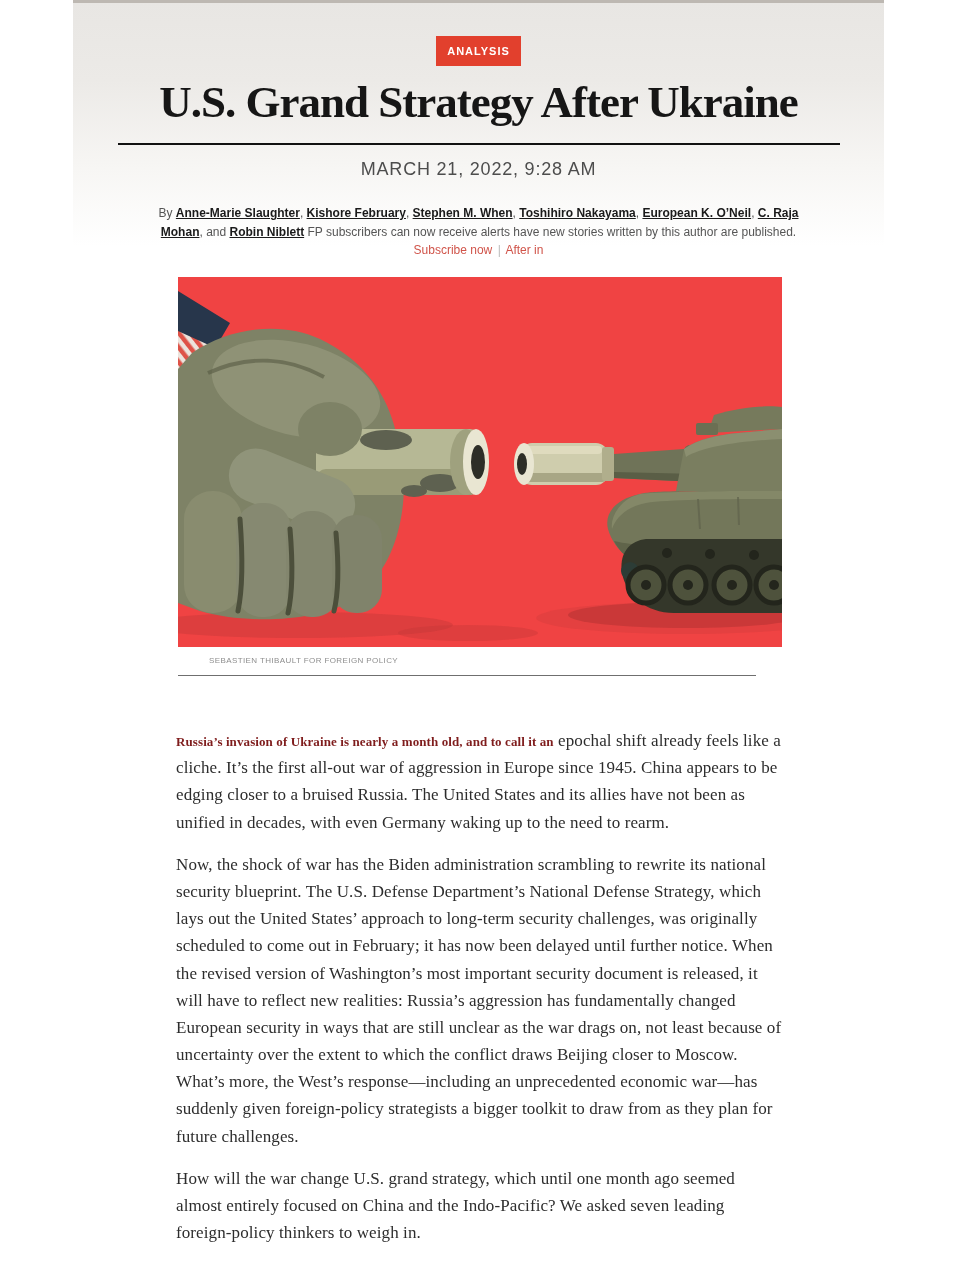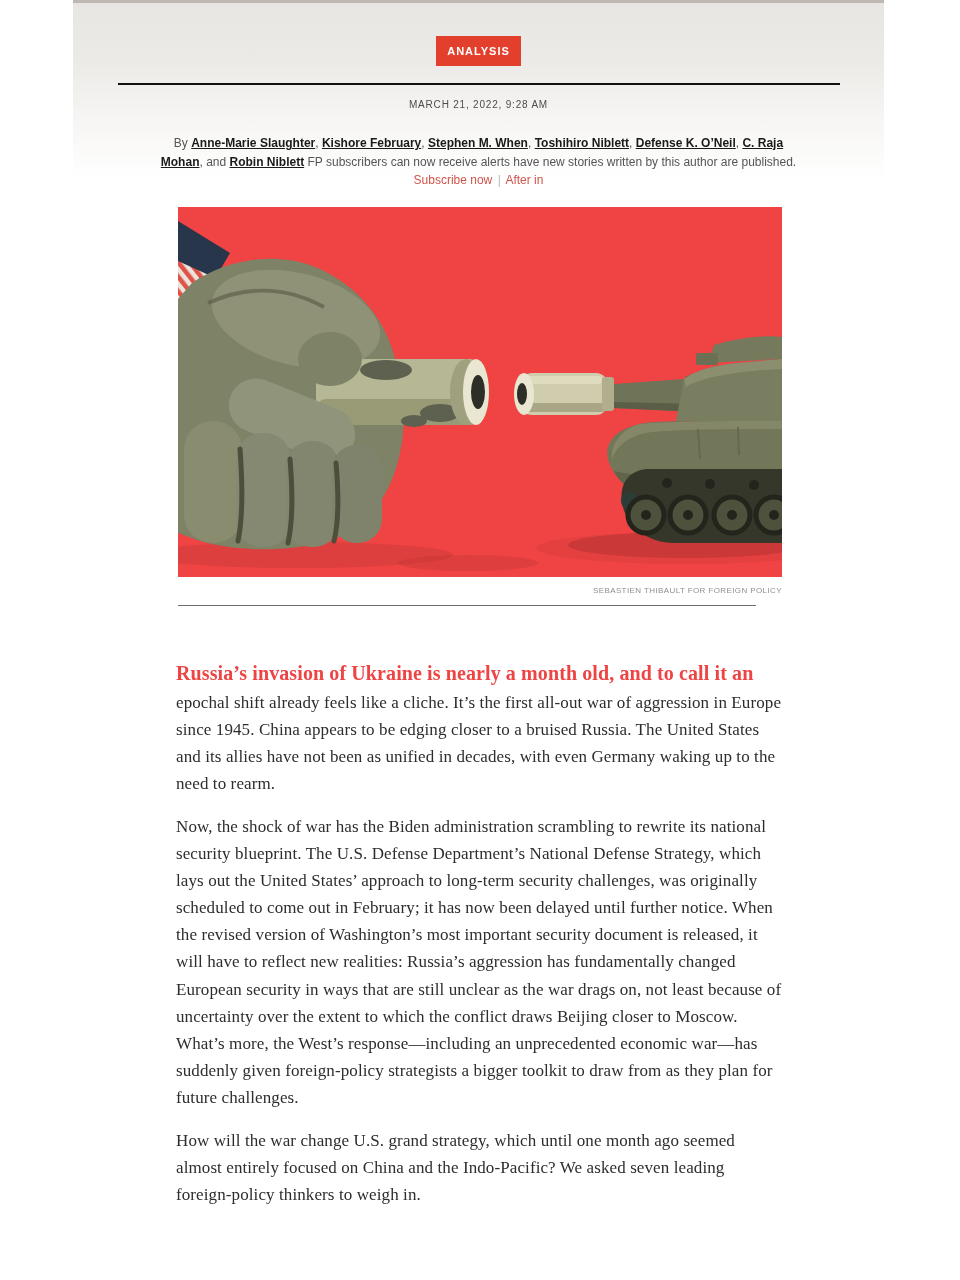--- a/index.html
+++ b/index.html
@@ -21,57 +21,58 @@
     font-size:11px; letter-spacing:1px; padding:9px 11px; cursor:pointer;
   }
   .title {
     margin-top:13px; font-size:45px; font-weight:bold; color:#161616;
     letter-spacing:-1px; line-height:1.05; font-family:"Liberation Serif", serif;
   }
   .subtitle { margin-top:12px; font-size:20px; color:#1f1f1f; }
   .title-divider { width:722px; margin:17px auto 0; border-bottom:2px solid #111111; }
   .pub-date {
     margin-top:14px; font-family:"Liberation Sans", sans-serif;
-    font-size:10px; letter-spacing:0.8px; color:#4d4d4d;
+    font-size:18px; letter-spacing:0.8px; color:#4d4d4d;
   }
   .byline {
     margin:24px auto 0; max-width:640px;
     font-family:"Liberation Sans", sans-serif; font-size:12px; line-height:1.55; color:#555555;
   }
   .byline a { cursor:pointer; }
   .author-link { color:#1a1a1a; font-weight:bold; text-decoration:underline;margin-top:41px; }
   .alert-text { color:#555555; }
   .promo-link { color:#d0544a; }
   .pipe-sep { color:#bbbbbb; margin:0 2px; }
 
   
   .hero-wrap { width:604px; margin:15px auto 0; }
   .hero-wrap svg { display:block; }
   .caption {
     margin-top:9px; padding-left:31px;
     font-family:"Liberation Sans", sans-serif; font-size:8px;
-    letter-spacing:0.4px; color:#8e8e8e;text-align:right;
+    letter-spacing:0.4px; color:#8e8e8e;
   }
   .caption-divider { width:578px; margin-top:10px; border-bottom:1px solid #6f6f6f; }
 
   
   .article { width:608px; margin:51px auto 0; color:#2d2d2d; }
   .article p { font-size:17px; line-height:1.6; margin-bottom:15px; letter-spacing:0.1px; }
-  .lead-sentence { font-size:20px; font-weight:bold; color:#ef4444; }
+  .lead-sentence { font-size:13px; font-weight:bold; color:#7f1d1d; }
 </style>
 </head>
 <body>
 
 <div class="page">
 
   <div class="header-band">
     <span class="badge">ANALYSIS</span>
+    <h1 class="title">U.S. Grand Strategy After Ukraine</h1>
     <div class="title-divider"></div>
     <div class="pub-date">MARCH 21, 2022, 9:28 AM</div>
-    <p class="byline"><span>By </span><span><a class="author-link">Anne-Marie Slaughter</a>, <a class="author-link">Kishore February</a>, <a class="author-link">Stephen M. When</a>, <a class="author-link">Toshihiro Niblett</a>, <a class="author-link">Defense K. O’Neil</a>, <a class="author-link">C. Raja Mohan</a>, and <a class="author-link">Robin Niblett</a></span>
+    <p class="byline"><span>By </span><span><a class="author-link">Anne-Marie Slaughter</a>, <a class="author-link">Kishore February</a>, <a class="author-link">Stephen M. When</a>, <a class="author-link">Toshihiro Nakayama</a>, <a class="author-link">European K. O’Neil</a>, <a class="author-link">C. Raja Mohan</a>, and <a class="author-link">Robin Niblett</a></span>
       <span class="alert-text">FP subscribers can now receive alerts have new stories written by this author are published.</span>
       <a class="promo-link">Subscribe now</a>
       <span class="pipe-sep">|</span>
       <a class="promo-link">After in</a>
     </p>
   </div>
 
   <div class="hero-wrap">
     <svg viewBox="0 0 604 370" width="604" height="370" role="img">
       <defs>

